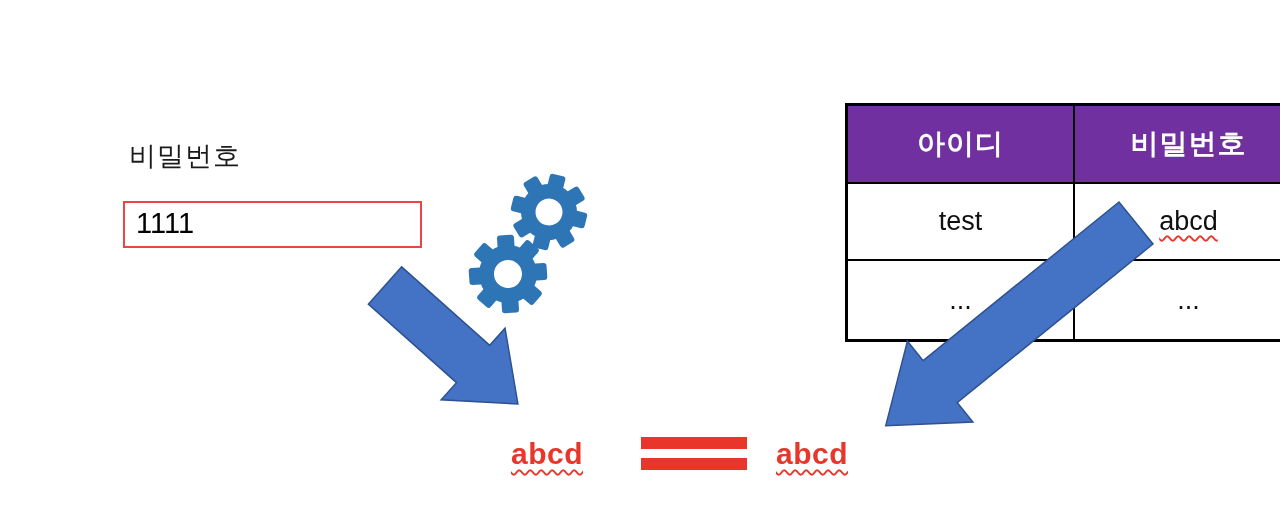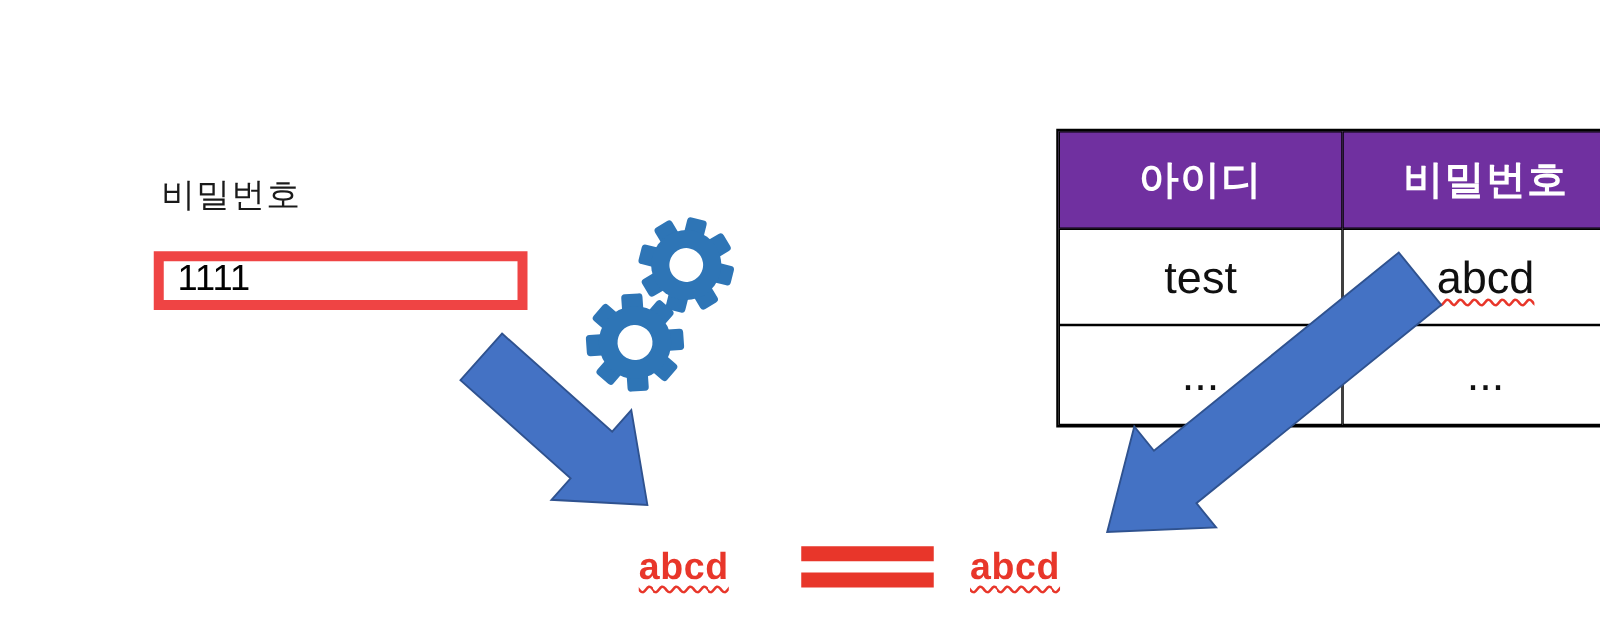--- a/index.html
+++ b/index.html
@@ -18,39 +18,39 @@
     position:relative;width:1280px;height:512px;background:#ffffff;overflow:hidden;margin-left:45px;
   }
 
   
   .pw-label{
     position:absolute;left:84px;top:138px;
     font-size:27px;letter-spacing:1px;color:#1a1a1a;
   }
   .pw-input{
     position:absolute;left:78px;top:201px;width:299px;height:47px;
-    border:8px solid #ef4444;background:#fff;border-radius:0;
+    border:2px solid #ef4444;background:#fff;border-radius:0;
     font-family:"Liberation Sans","DejaVu Sans",sans-serif;
     font-size:29px;padding:0 0 2px 11px;color:#000;outline:none;
   }
 
   
   .db-table{
     position:absolute;left:800px;top:103px;width:456px;
     display:grid;grid-template-columns:227px 229px;grid-template-rows:78px 77px 80px;
     border:2px solid #000;background:#fff;z-index:1;
   }
   .db-table .cell{
     border:1px solid #000;display:flex;align-items:center;justify-content:center;
   }
   .db-table .th{
     background:var(--header-bg);color:var(--header-fg);
-    font-weight:bold;font-size:32px;letter-spacing:1px;
+    font-weight:bold;font-size:28px;letter-spacing:1px;
   }
-  .db-table .td{font-size:36px;color:#101010;}
+  .db-table .td{font-size:27px;color:#101010;}
 
   
   .sq-red{
     text-decoration-line:underline;text-decoration-style:wavy;
     text-decoration-color:var(--red);text-decoration-thickness:1.5px;
     text-underline-offset:5px;
   }
 
   
   .overlay{

